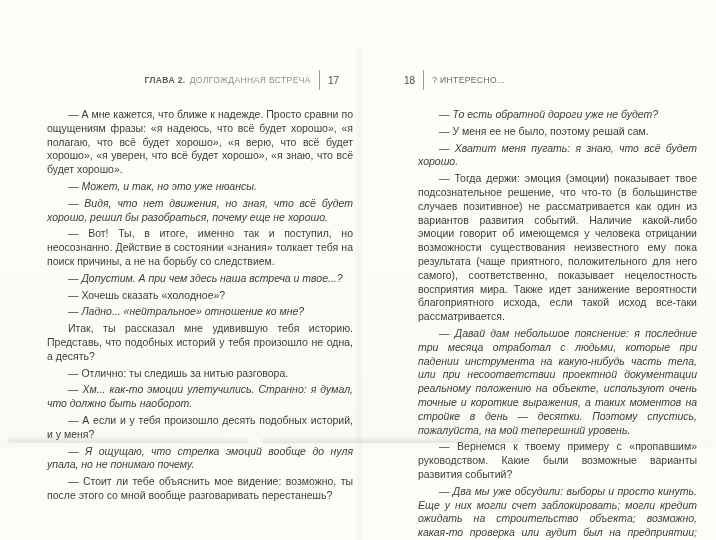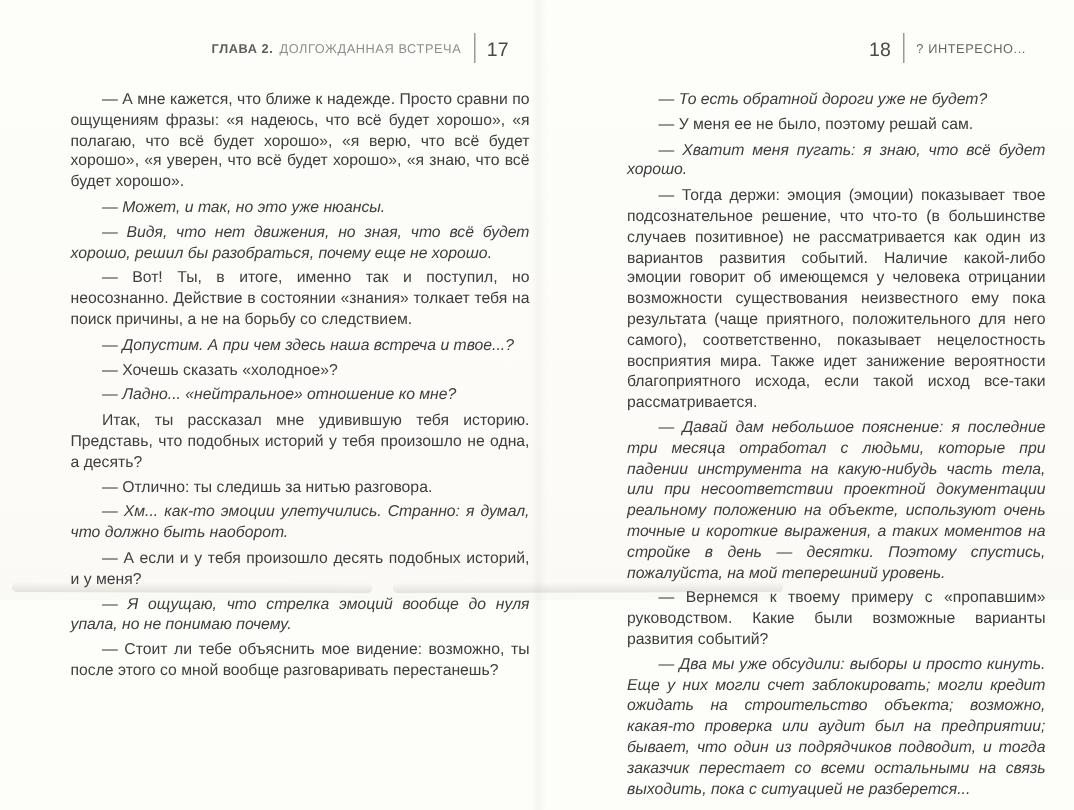--- a/index.html
+++ b/index.html
@@ -11,20 +11,21 @@
     height: 540px;
     overflow: hidden;
     background: #fdfdfa;
     font-family: "Liberation Sans", "DejaVu Sans", sans-serif;
   }
   .spread {
     position: relative;
     width: 716px;
     height: 400px;
     background: linear-gradient(180deg, #fdfdfa 0%, #fcfbf8 80%, #faf9f5 100%);
+    margin-top: 48px;
   }
   
   .gutter {
     position: absolute;
     left: 354px;
     top: 0;
     width: 10px;
     height: 540px;
     background: linear-gradient(90deg, rgba(0,0,0,0) 0%, rgba(120,115,105,0.06) 50%, rgba(0,0,0,0) 100%);
   }
@@ -47,23 +48,23 @@
     display: flex;
     align-items: center;
     color: #6e6e6e;
   }
   .page-header.left {
     left: 47px;
     width: 292px;
     justify-content: flex-end;
   }
   .page-header.right {
-    left: 384px;
+    left: 404px;
     width: 300px;
-    justify-content: flex-end;
+    justify-content: flex-start;
   }
   .running-small {
     font-size: 8.5px;
     letter-spacing: 0.4px;
     white-space: nowrap;
   }
   .chapter-label {
     font-weight: bold;
     color: #5d5d5d;
   }
@@ -75,21 +76,21 @@
     font-weight: normal;
     color: #666666;
   }
   .header-divider {
     width: 1px;
     height: 20px;
     background: #9a9a9a;
     margin: 0 8px;
   }
   .page-number {
-    font-size: 13px;
+    font-size: 10px;
     color: #4a4a4a;
     white-space: nowrap;
   }
 
   
   .page-body {
     position: absolute;
     top: 60px;
     color: #3d3d3d;
     font-size: 10.5px;

